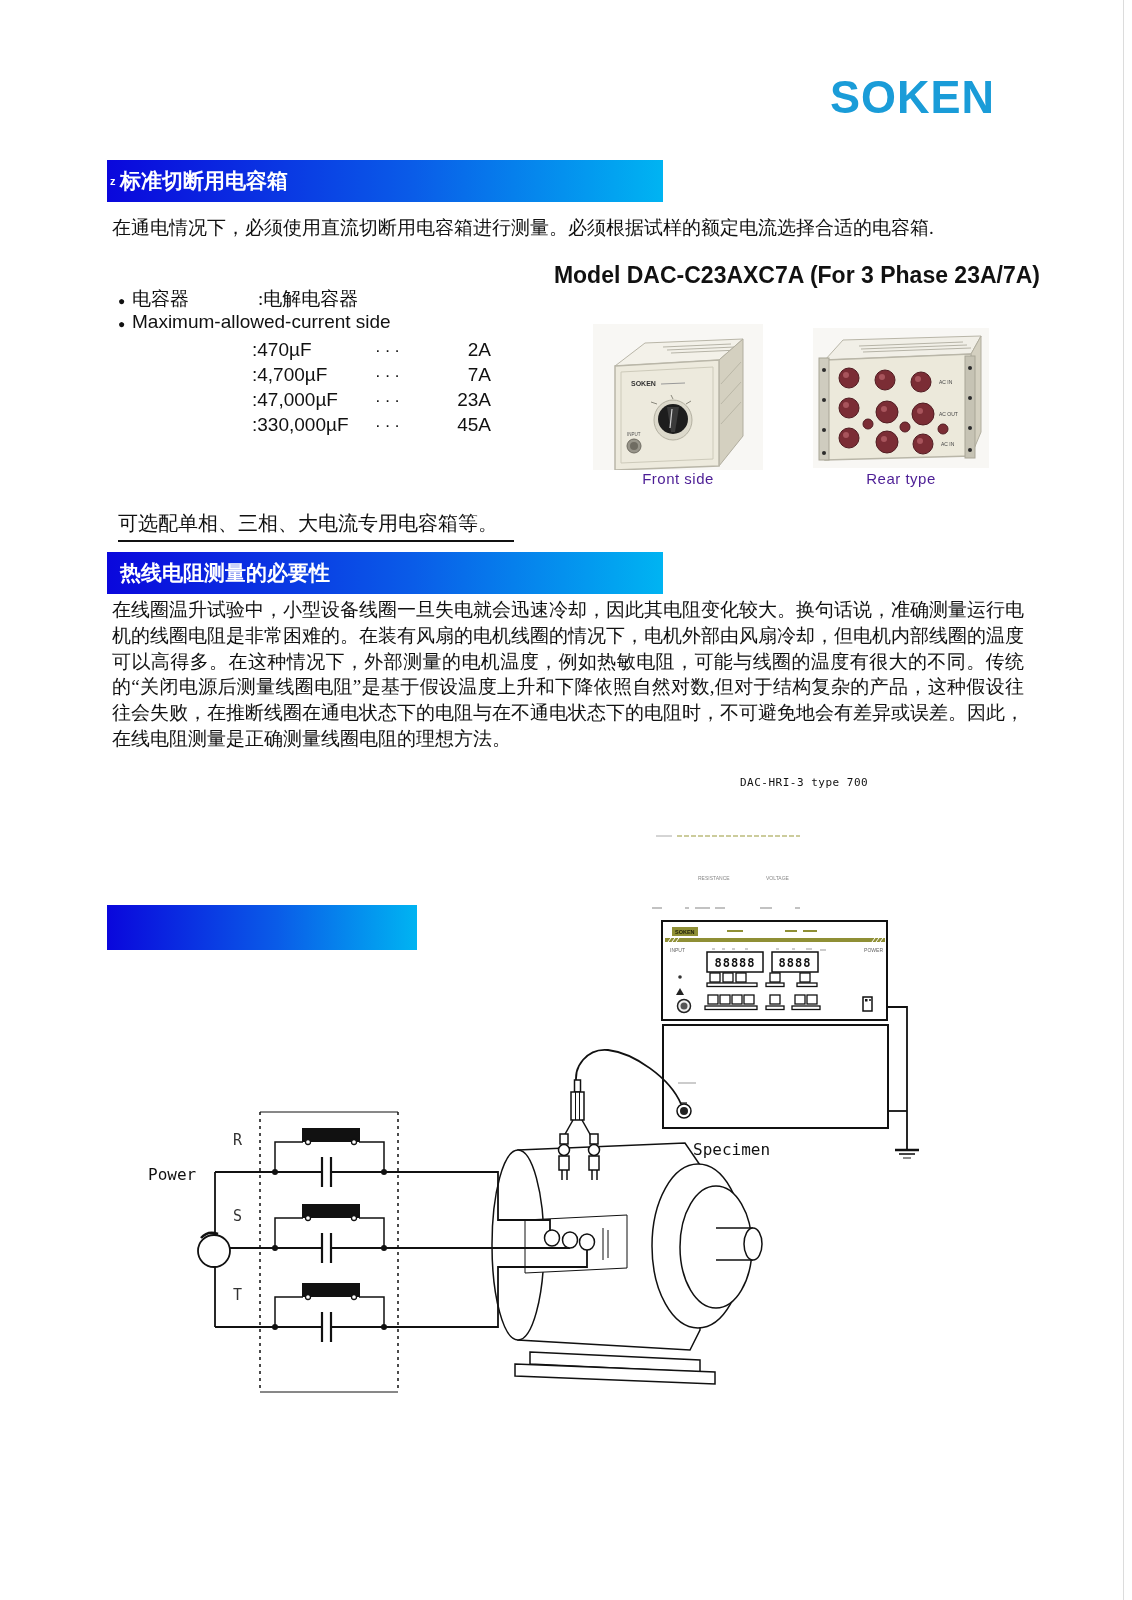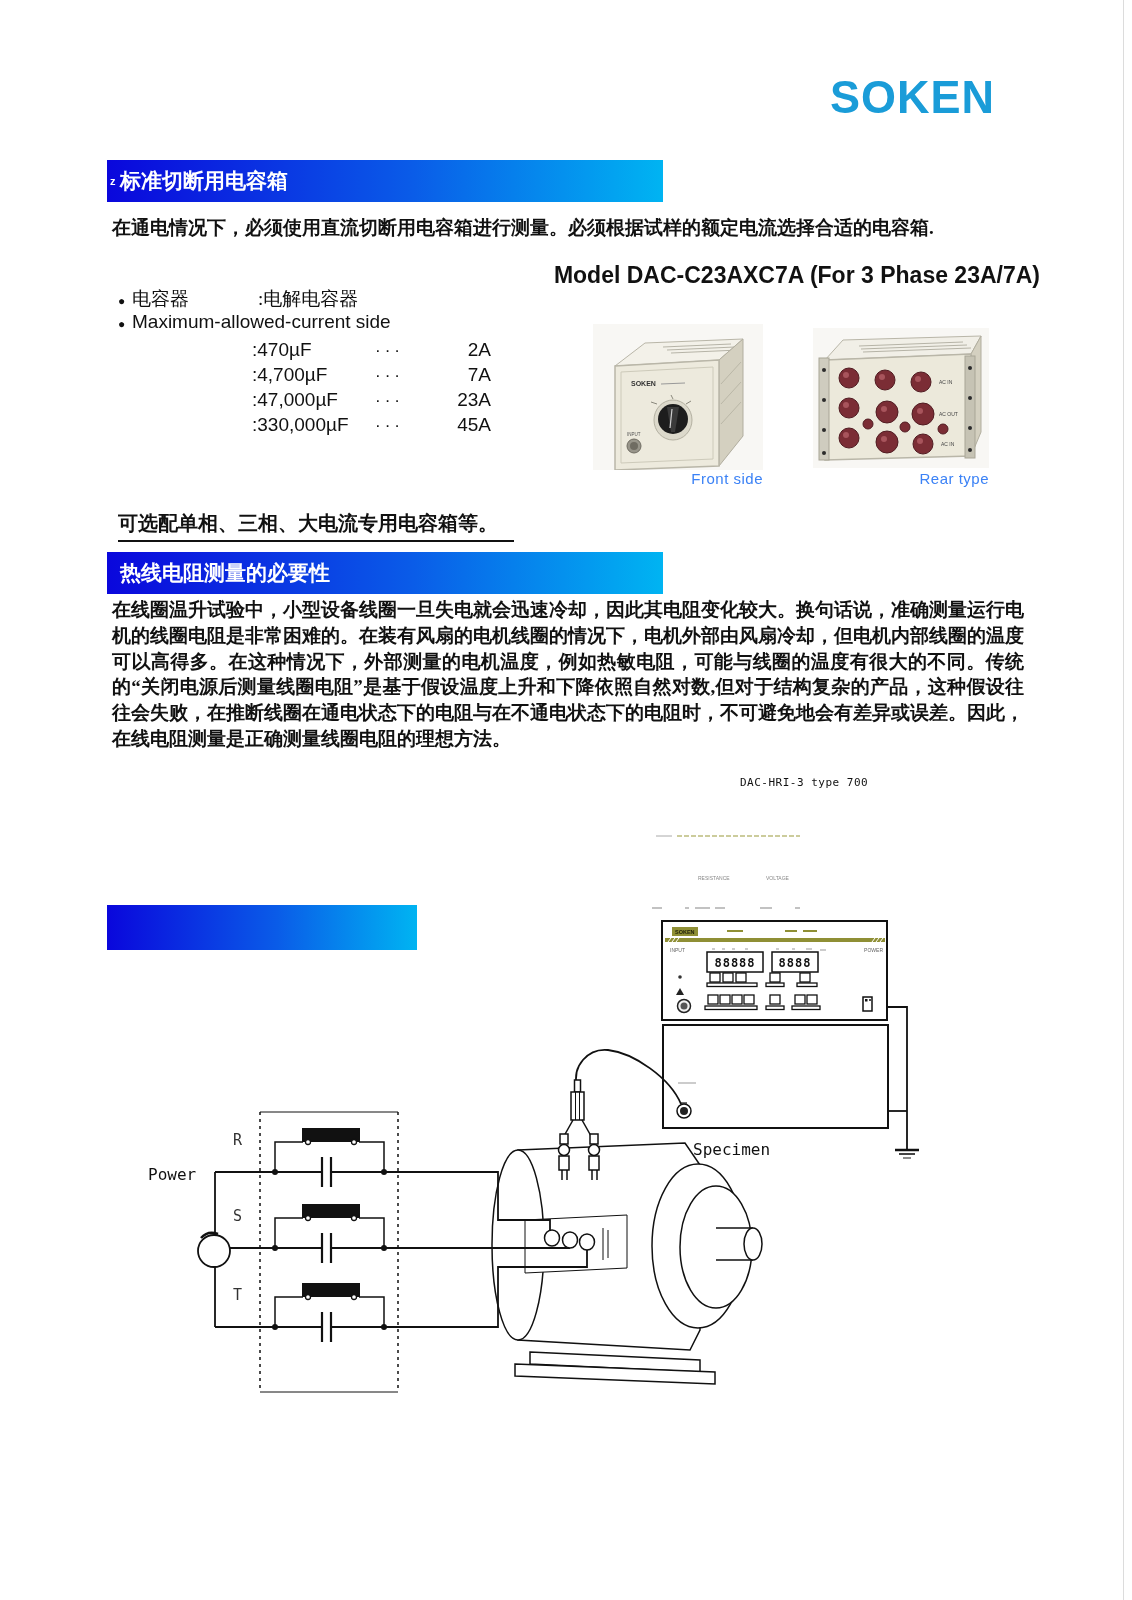--- a/index.html
+++ b/index.html
@@ -9,36 +9,36 @@
   .logo{left:830px;top:72px;width:210px;font-family:"Liberation Sans",sans-serif;
         font-weight:bold;font-size:45px;letter-spacing:1px;color:#1a9cd8;
         transform:scaleY(1.02);}
   .banner{left:107px;width:556px;height:42px;
         background:linear-gradient(90deg,#0a07dc 0%,#0a5ce8 55%,#00b4f2 100%);
         color:#fff;font-family:"Liberation Sans",sans-serif;font-weight:bold;
         font-size:21px;line-height:42px;padding-left:13px;box-sizing:border-box;}
   .banner .artifact{position:absolute;left:3px;bottom:0px;font-size:11px;font-weight:bold;}
   .banner3{left:107px;top:905px;width:310px;height:45px;
         background:linear-gradient(90deg,#0a07dc 0%,#0a5ce8 55%,#00b4f2 100%);}
-  .para{font-size:19px;line-height:25.8px;text-align:justify;font-weight:bold;}
+  .para{font-size:19px;line-height:25.8px;text-align:justify;}
   .model-head{left:540px;top:262px;width:500px;text-align:right;
         font-family:"Liberation Sans",sans-serif;font-weight:bold;font-size:23px;}
   .bullets{left:118px;top:286px;width:470px;font-size:19px;}
   .brow{display:flex;height:25px;align-items:baseline;}
   .brow .dot{width:14px;font-size:12px;}
   .brow .blabel{width:126px;}
   .brow .sans{font-family:"Liberation Sans",sans-serif;}
   .rrow{display:flex;height:25px;align-items:baseline;
         font-family:"Liberation Sans",sans-serif;font-size:19px;}
   .rrow .cap{width:123px;margin-left:134px;}
   .rrow .dots{width:52px;letter-spacing:4px;font-size:17px;}
   .rrow .amp{width:40px;text-align:right;margin-left:24px;}
-  .caption{font-family:"Liberation Sans",sans-serif;font-size:15px;color:#3b82f6;
-        text-align:right;letter-spacing:0.5px;}
-  .note{left:118px;top:510px;font-size:20px;font-weight:700;
+  .caption{font-family:"Liberation Sans",sans-serif;font-size:15px;color:#4c1d95;
+        text-align:center;letter-spacing:0.5px;}
+  .note{left:118px;top:510px;font-size:20px;font-weight:400;
         border-bottom:2px solid #111;padding:0 16px 3px 0;}
   .mono{font-family:"DejaVu Sans Mono","Liberation Mono",monospace;}
   .model2{left:740px;top:776px;font-size:11px;letter-spacing:0.5px;}
   .edge{left:1123px;top:0px;width:1px;height:1600px;background:#dcdcdc;}
 </style>
 </head>
 <body>
 
 <div class="page">
 

